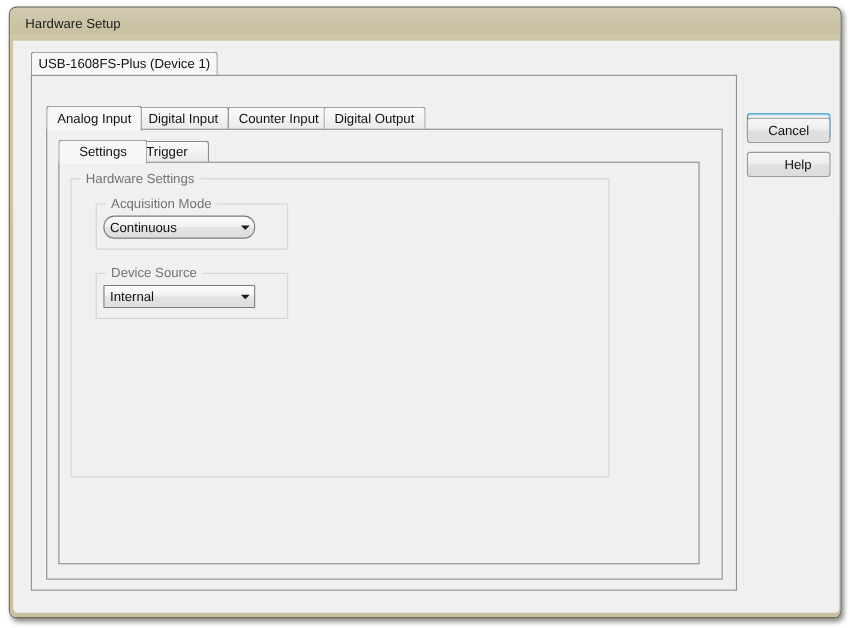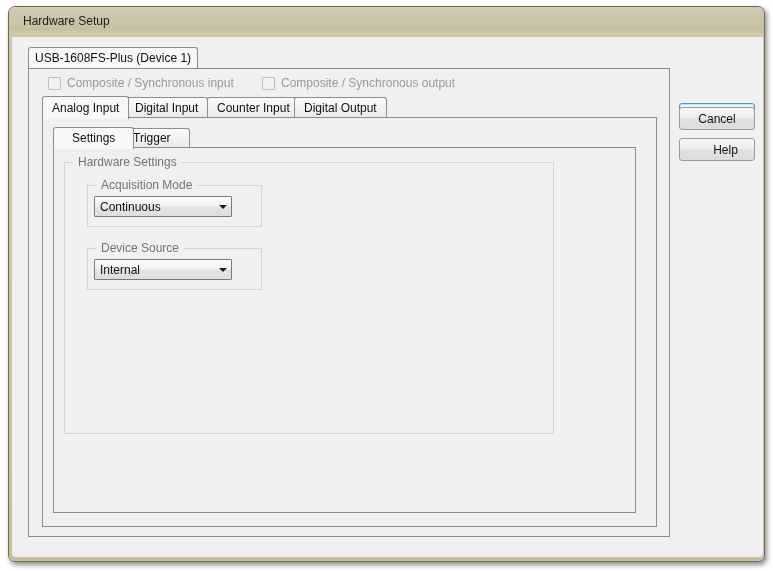--- a/index.html
+++ b/index.html
@@ -317,30 +317,20 @@
 
       <div class="devtabs">
         <div class="devtab-strip">
           <div class="devtab" style="left:0;">
             <span>USB-1608FS-Plus (Device 1)</span>
           </div>
         </div>
 
         <div class="devtab-body">
 
-          <div class="chkrow">
-            <div class="chk" style="left:19px; top:7px;">
-              <span class="box"></span>
-              <span class="lbl">Composite / Synchronous input</span>
-            </div>
-            <div class="chk" style="left:233px; top:7px;">
-              <span class="box"></span>
-              <span class="lbl">Composite / Synchronous output</span>
-            </div>
-          </div>
 
           <div class="fntabs">
             <div class="fntab active" style="left:0;">
               <span>Analog Input</span>
             </div>
             <div class="fntab" style="left:83px;">
               <span>Digital Input</span>
             </div>
             <div class="fntab" style="left:165px;">
               <span>Counter Input</span>
@@ -359,21 +349,21 @@
                   <span>Trigger</span>
                 </div>
 
                 <div class="subtab-body">
 
                   <div class="group" style="left:10px; top:14px; width:490px; height:272px;">
                     <div class="group-title">Hardware Settings</div>
 
                     <div class="group" style="left:22px; top:22px; width:175px; height:42px;">
                       <div class="group-title">Acquisition Mode</div>
-                      <div class="combo" style="left:6px; top:10px; width:138px;">
+                      <div class="combo" style="left:6px; top:10px; width:138px;border-radius:10px;">
                         <span class="value">Continuous</span>
                         <span class="arrow-btn">
                           <span class="arrow"></span>
                         </span>
                       </div>
                     </div>
 
                     <div class="group" style="left:22px; top:85px; width:175px; height:42px;">
                       <div class="group-title">Device Source</div>
                       <div class="combo" style="left:6px; top:10px; width:138px;">

